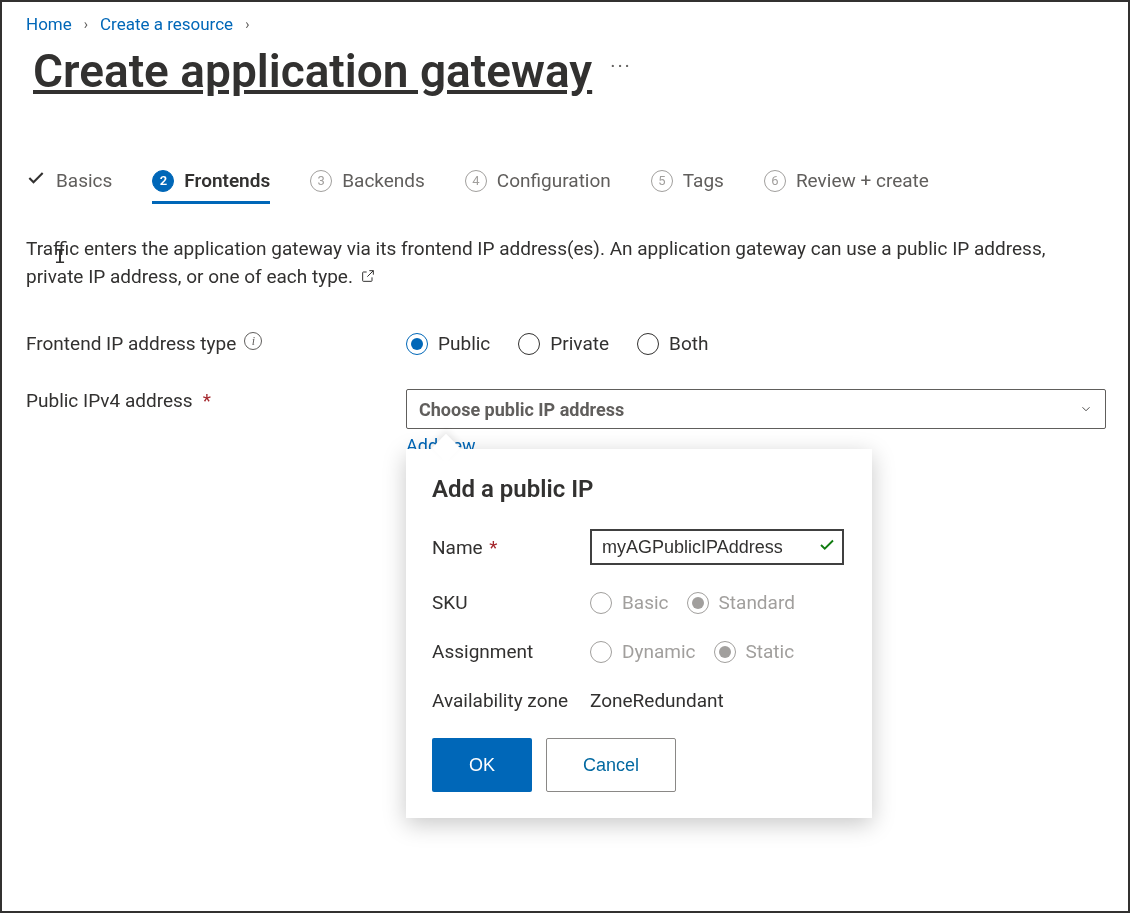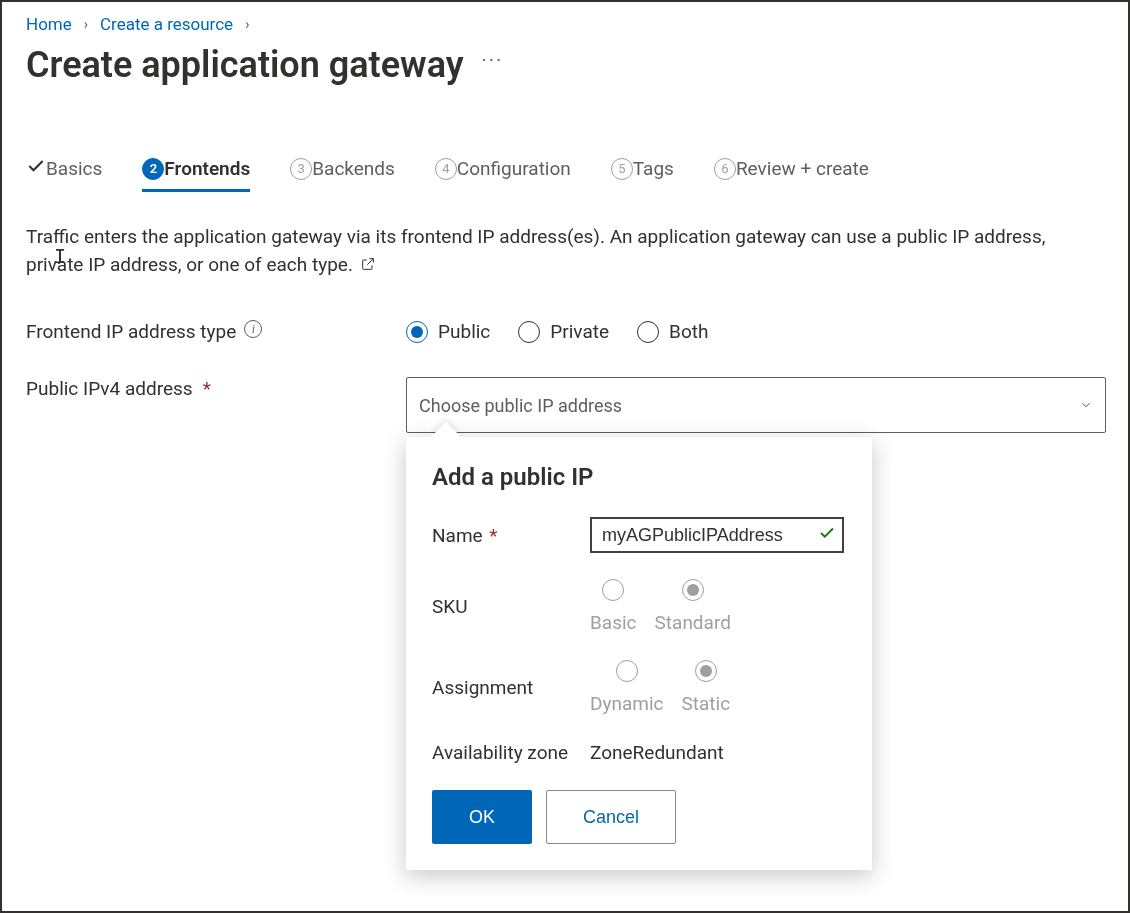--- a/index.html
+++ b/index.html
@@ -12,37 +12,39 @@
     height: 913px;
     border: 2px solid #323130;
     padding: 12px 24px 24px 24px;
     position: relative;
   }
   a { color: #0067b8; text-decoration: none; }
   .breadcrumb { font-size: 17px; display: flex; align-items: center; gap: 12px; }
   .breadcrumb .sep { color: #605e5c; font-size: 14px; }
   h1.page-title {
     font-weight: 600;
-    font-size: 36px;
-    margin: 10px 0 0 0;
+    font-size: 46px;
+    margin: 10px 0 0 7px;
     display: inline-block;
+    text-decoration: underline;
   }
   .title-row { display: flex; align-items: center; gap: 18px; }
   .ellipsis { color: #605e5c; font-size: 20px; letter-spacing: 2px; cursor: pointer; }
 
   .tabs {
     display: flex;
     align-items: center;
     gap: 40px;
     margin-top: 70px;
     border-bottom: 0;
   }
   .tab {
     display: flex;
     align-items: center;
+    gap: 10px;
     padding-bottom: 12px;
     font-size: 19px;
     cursor: pointer;
     color: #605e5c;
     position: relative;
   }
   .tab.active {
     color: #323130;
     font-weight: 600;
   }
@@ -120,36 +122,37 @@
   }
   .radio-dot.selected { border-color: #0067b8; }
   .radio-dot.selected::after {
     content: "";
     width: 12px; height: 12px; border-radius: 50%;
     background: #0067b8;
   }
   .radio-dot.disabled { border-color: #a19f9d; }
   .radio-dot.disabled.selected { border-color: #a19f9d; }
   .radio-dot.disabled.selected::after { background: #a19f9d; }
-  .radio.disabled { color: #a19f9d; cursor: default; flex-direction: column; }
+  .radio.disabled { color: #a19f9d; cursor: default; }
 
   .select-wrap { position: relative; }
   .select-box {
     width: 700px;
-    height: 56px;
+    height: 40px;
     border: 1px solid #605e5c;
     border-radius: 2px;
     display: flex;
     align-items: center;
     justify-content: space-between;
     padding: 0 12px;
     font-size: 18px;
     color: #605e5c;
     cursor: pointer;
     background: #fff;
+    font-weight: bold;
   }
   .chevron-down-icon svg { width: 14px; height: 14px; stroke: #323130; stroke-width: 1.5; fill: none; }
   .add-new-link { color: #0067b8; font-size: 18px; margin-top: 6px; display: inline-block; cursor: pointer; }
 
   .flyout {
     position: absolute;
     top: 60px;
     left: 0;
     width: 466px;
     background: #fff;

